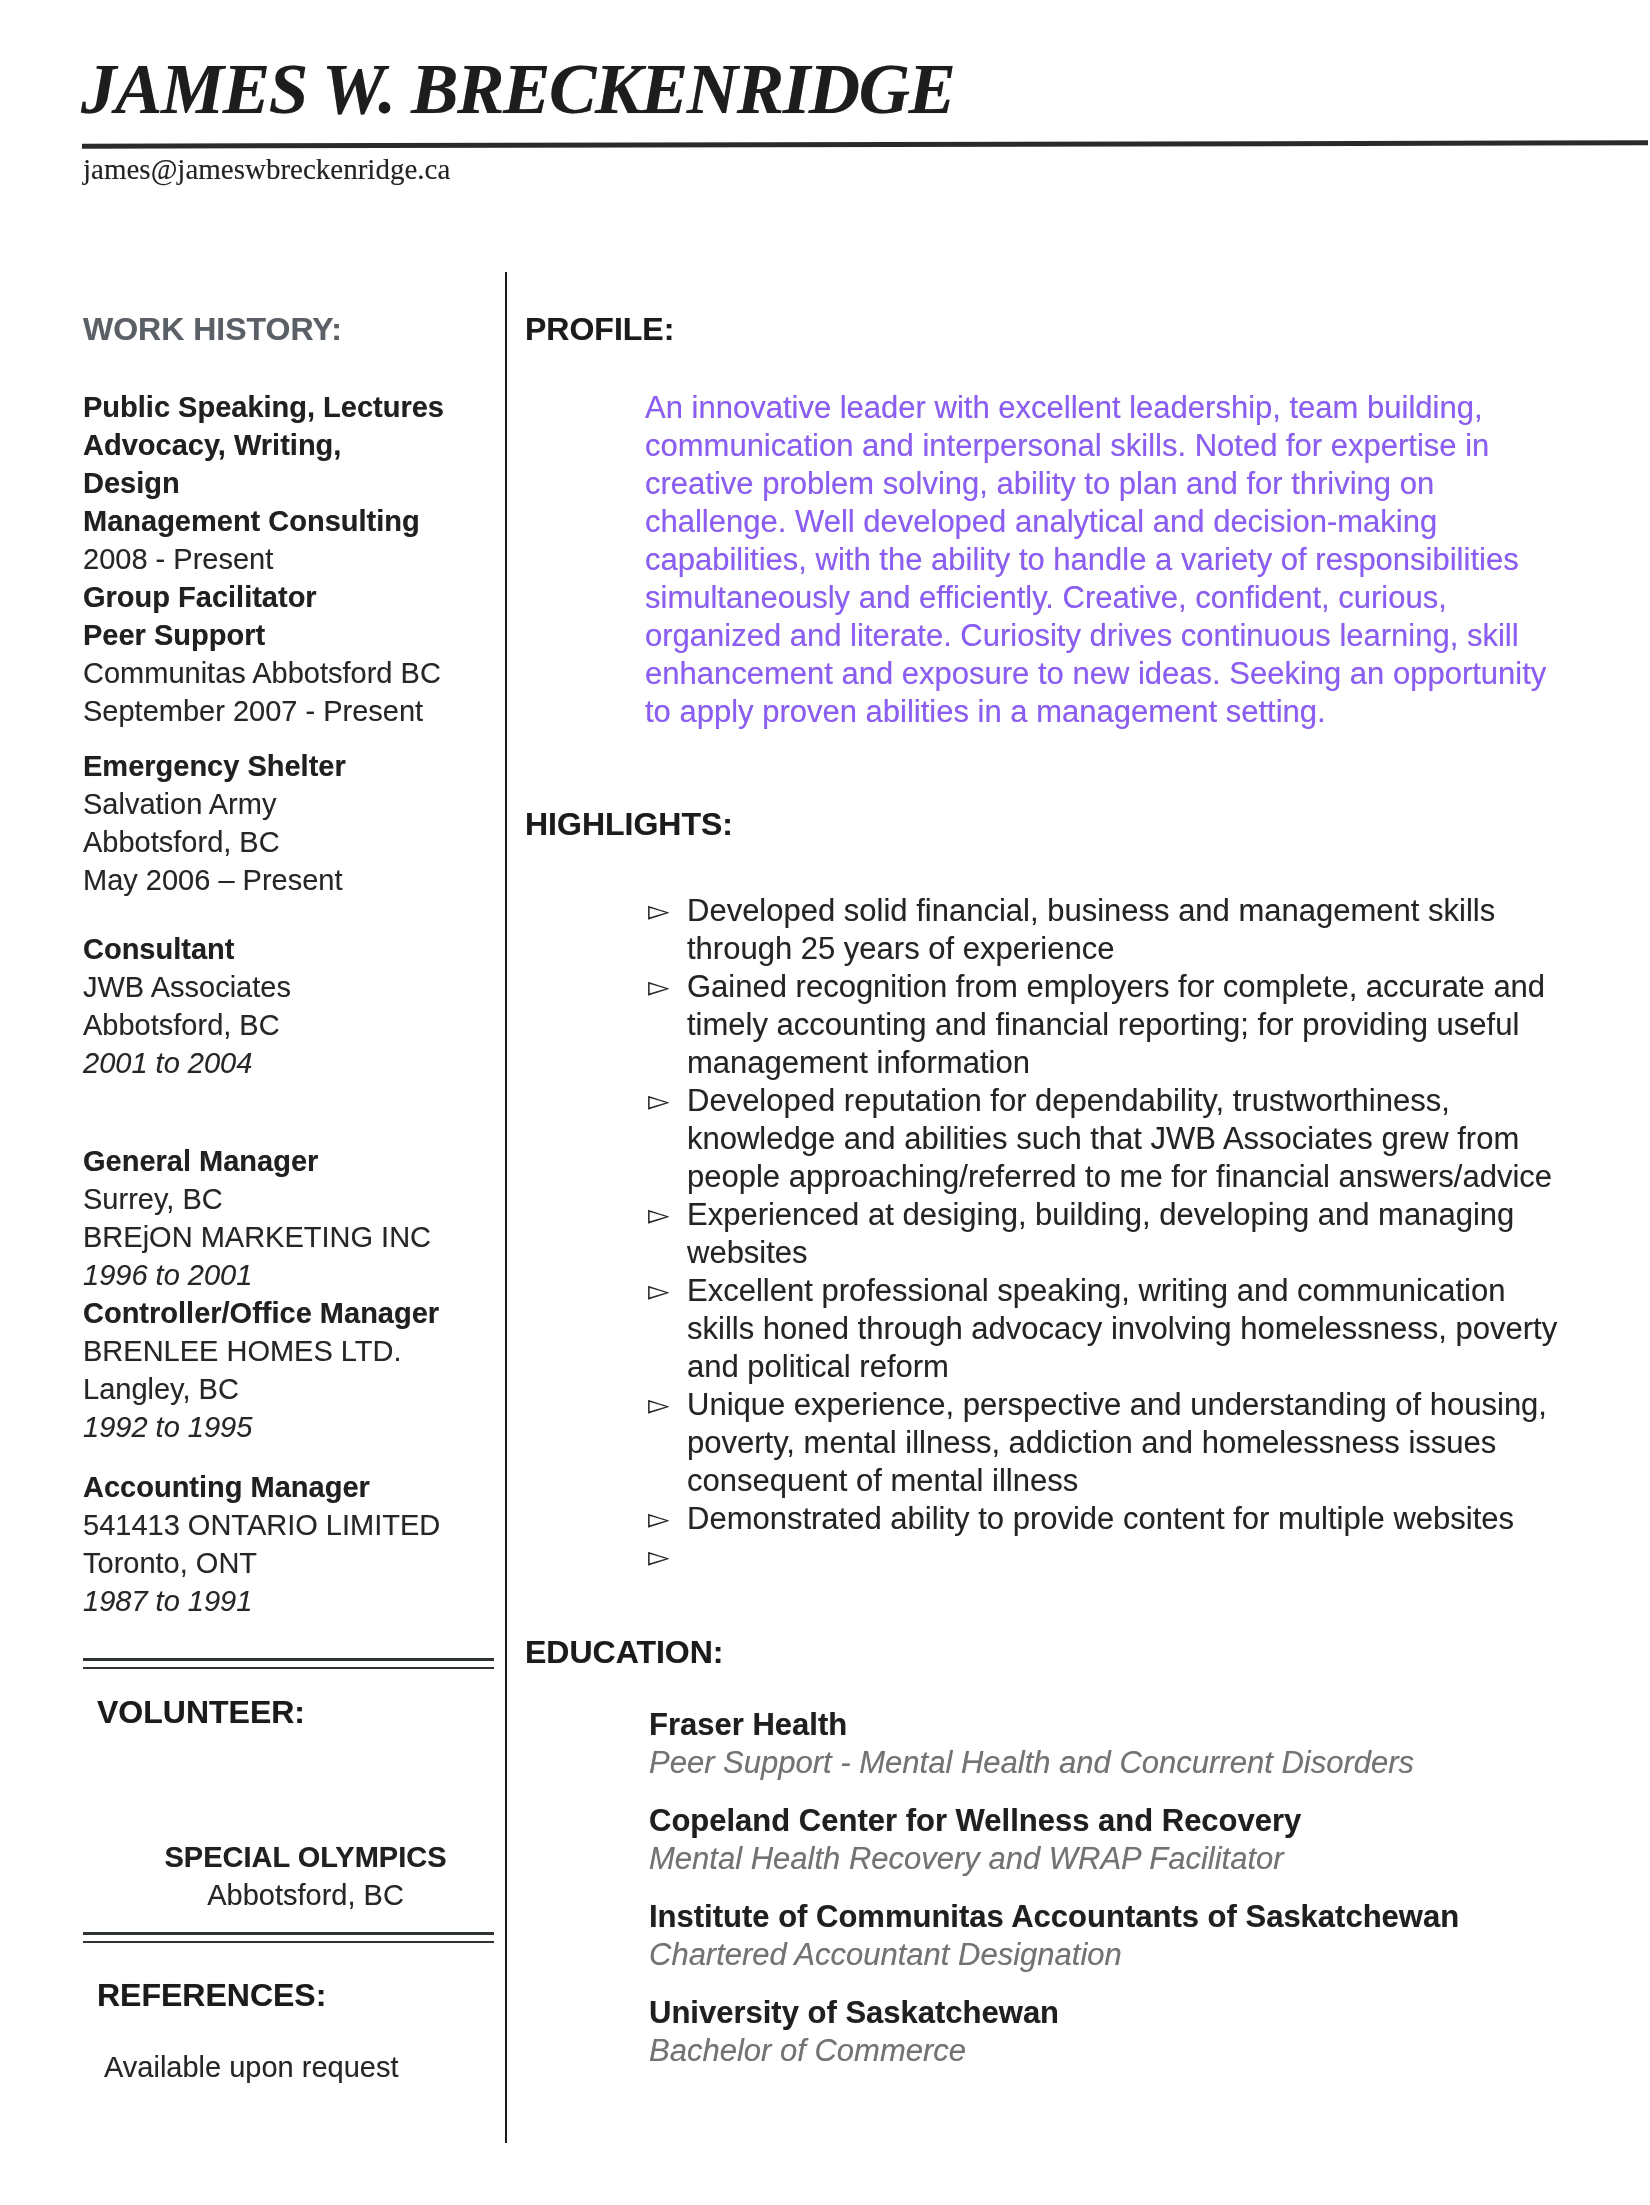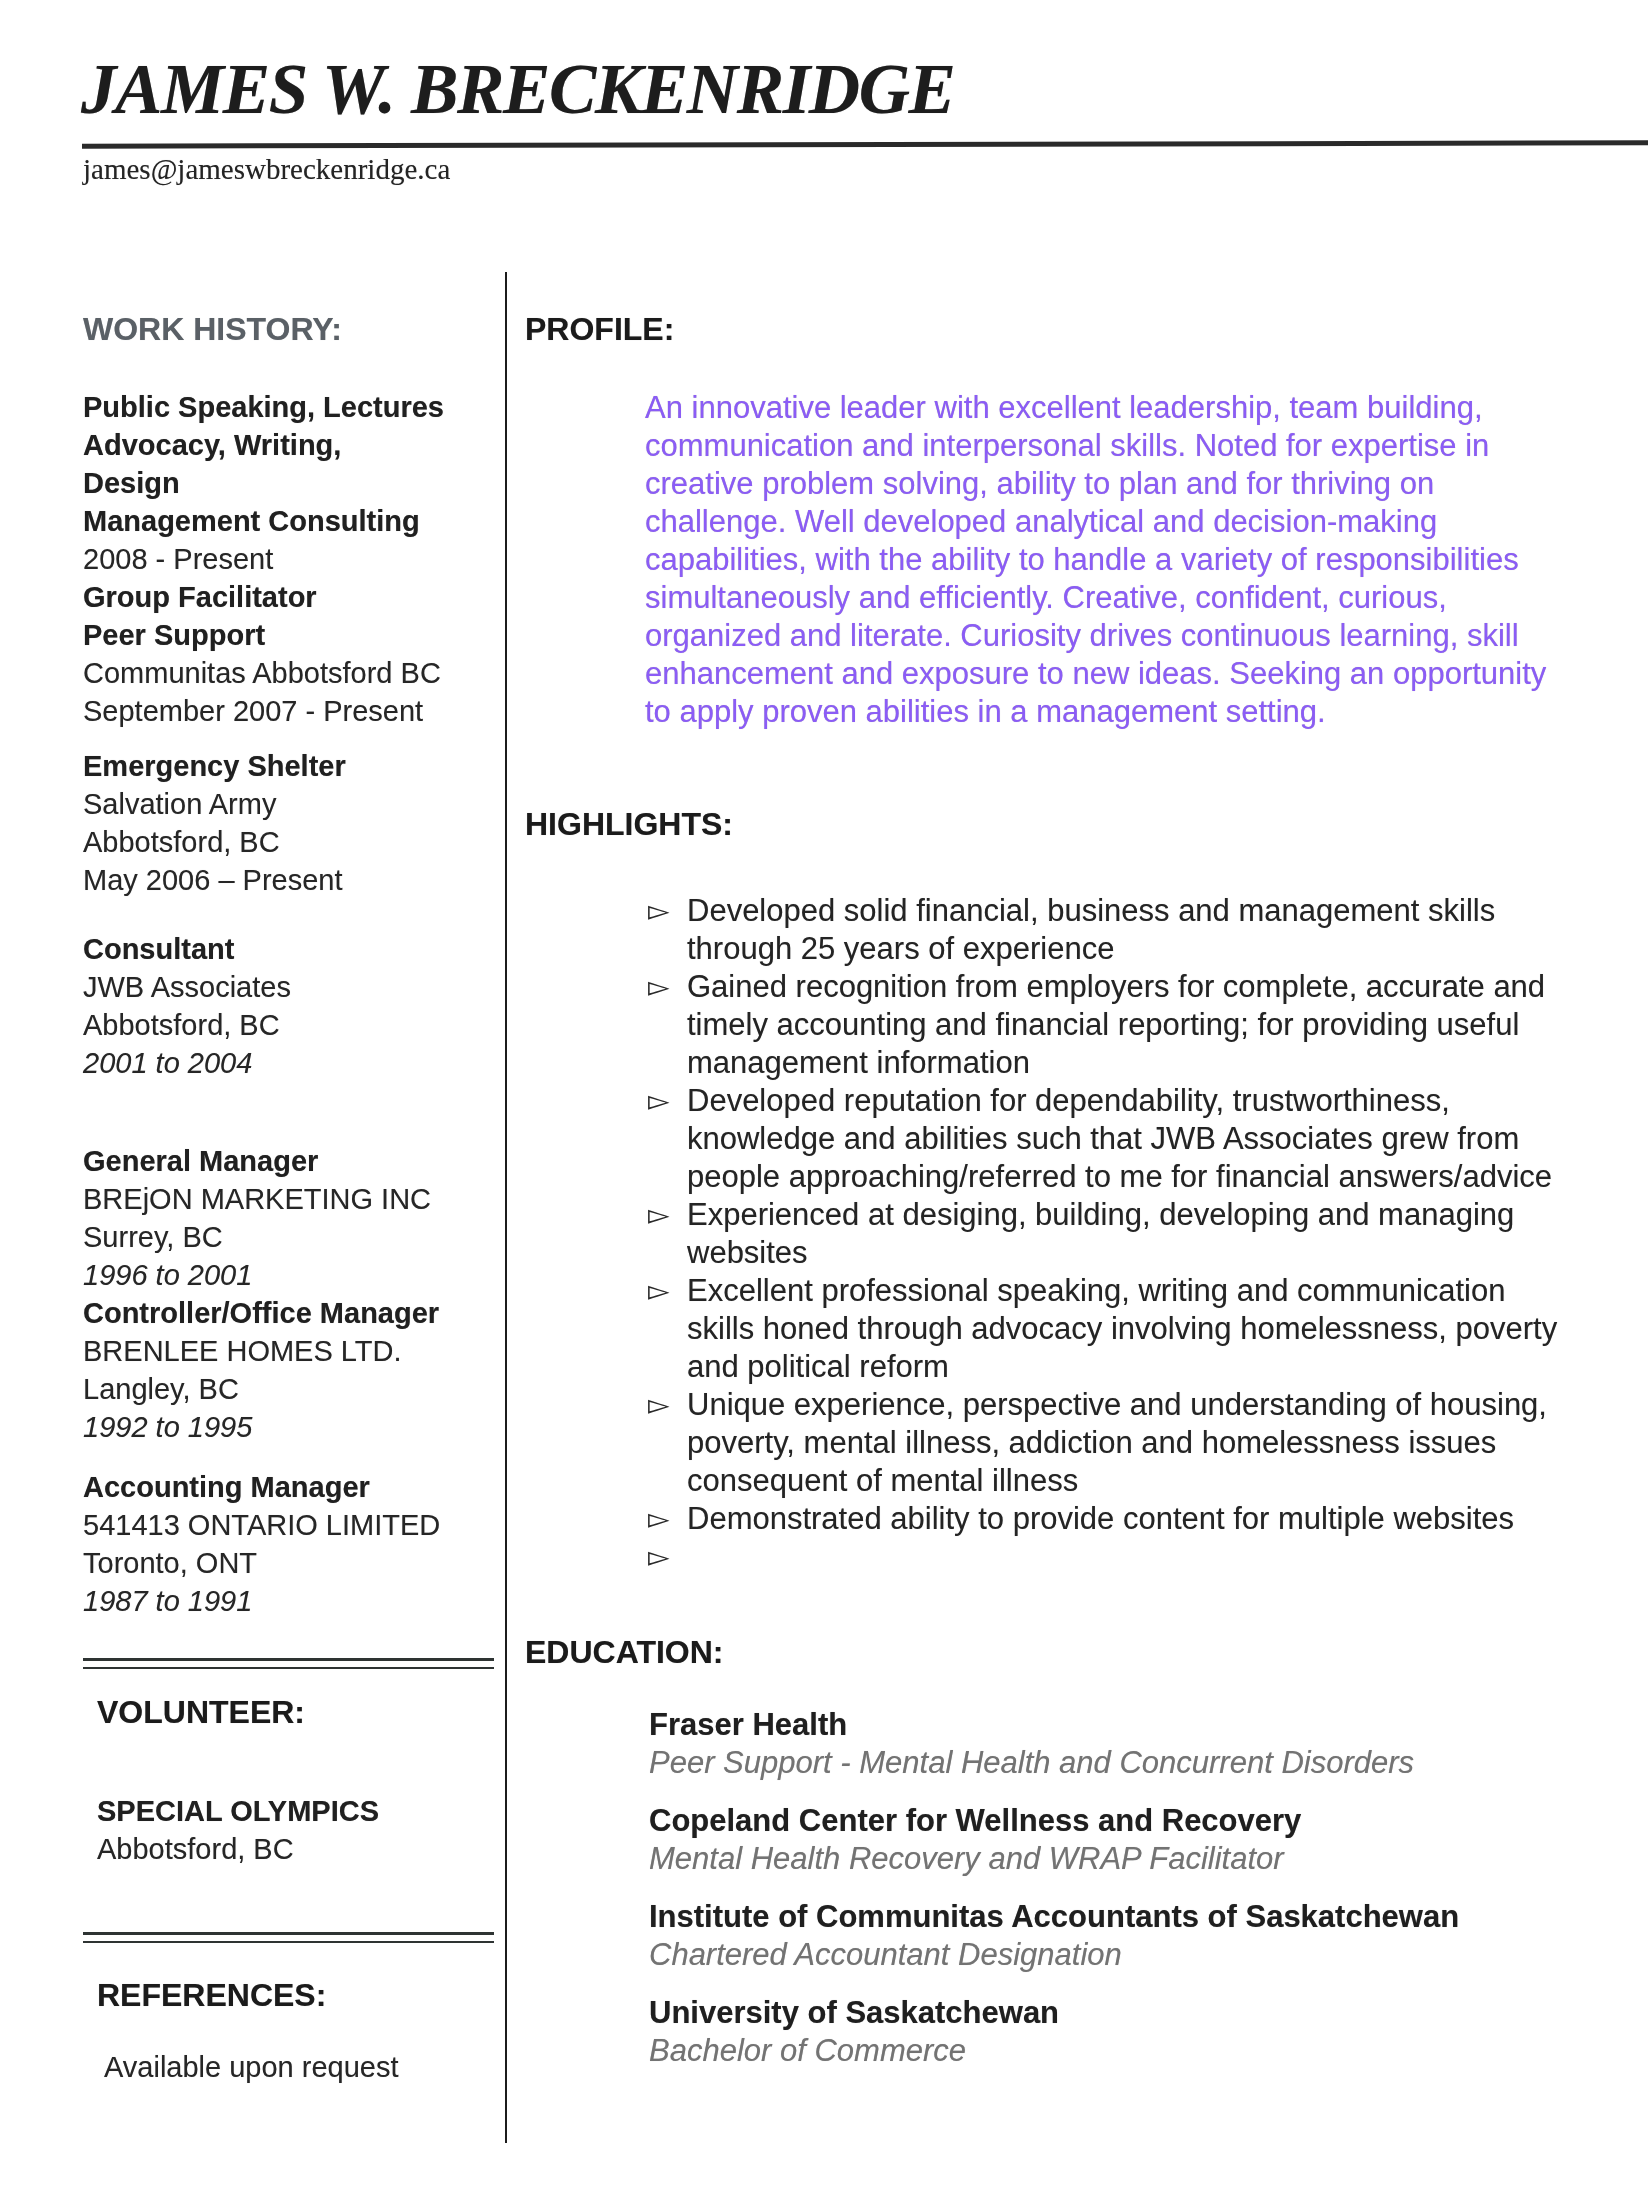--- a/index.html
+++ b/index.html
@@ -126,41 +126,41 @@
 
   <div class="blk" style="top:930px;">
     <div class="line-b">Consultant</div>
     <div class="line-r">JWB Associates</div>
     <div class="line-r">Abbotsford, BC</div>
     <div class="line-i">2001 to 2004</div>
   </div>
 
   <div class="blk" style="top:1142px;">
     <div class="line-b">General Manager</div>
+    <div class="line-r">Surrey, BC</div>
     <div class="line-r">BREjON MARKETING INC</div>
-    <div class="line-r">Surrey, BC</div>
     <div class="line-i">1996 to 2001</div>
     <div class="line-b">Controller/Office Manager</div>
     <div class="line-r">BRENLEE HOMES LTD.</div>
     <div class="line-r">Langley, BC</div>
     <div class="line-i">1992 to 1995</div>
   </div>
 
   <div class="blk" style="top:1468px;">
     <div class="line-b">Accounting Manager</div>
     <div class="line-r">541413 ONTARIO LIMITED</div>
     <div class="line-r">Toronto, ONT</div>
     <div class="line-i">1987 to 1991</div>
   </div>
 
   <div class="sep" style="top:1658px;"></div>
 
   <div class="abs h-black" style="left:97px;top:1694px;text-align:right;">VOLUNTEER:</div>
 
-  <div class="blk" style="left:97px;top:1792px;">
+  <div class="blk" style="left:97px;top:1838px;text-align:center;">
     <div class="line-b">SPECIAL OLYMPICS</div>
     <div class="line-r">Abbotsford, BC</div>
   </div>
 
   <div class="sep" style="top:1932px;"></div>
 
   <div class="abs h-black" style="left:97px;top:1977px;">REFERENCES:</div>
 
   <div class="blk" style="left:104px;top:2048px;">
     <div class="line-r">Available upon request</div>

